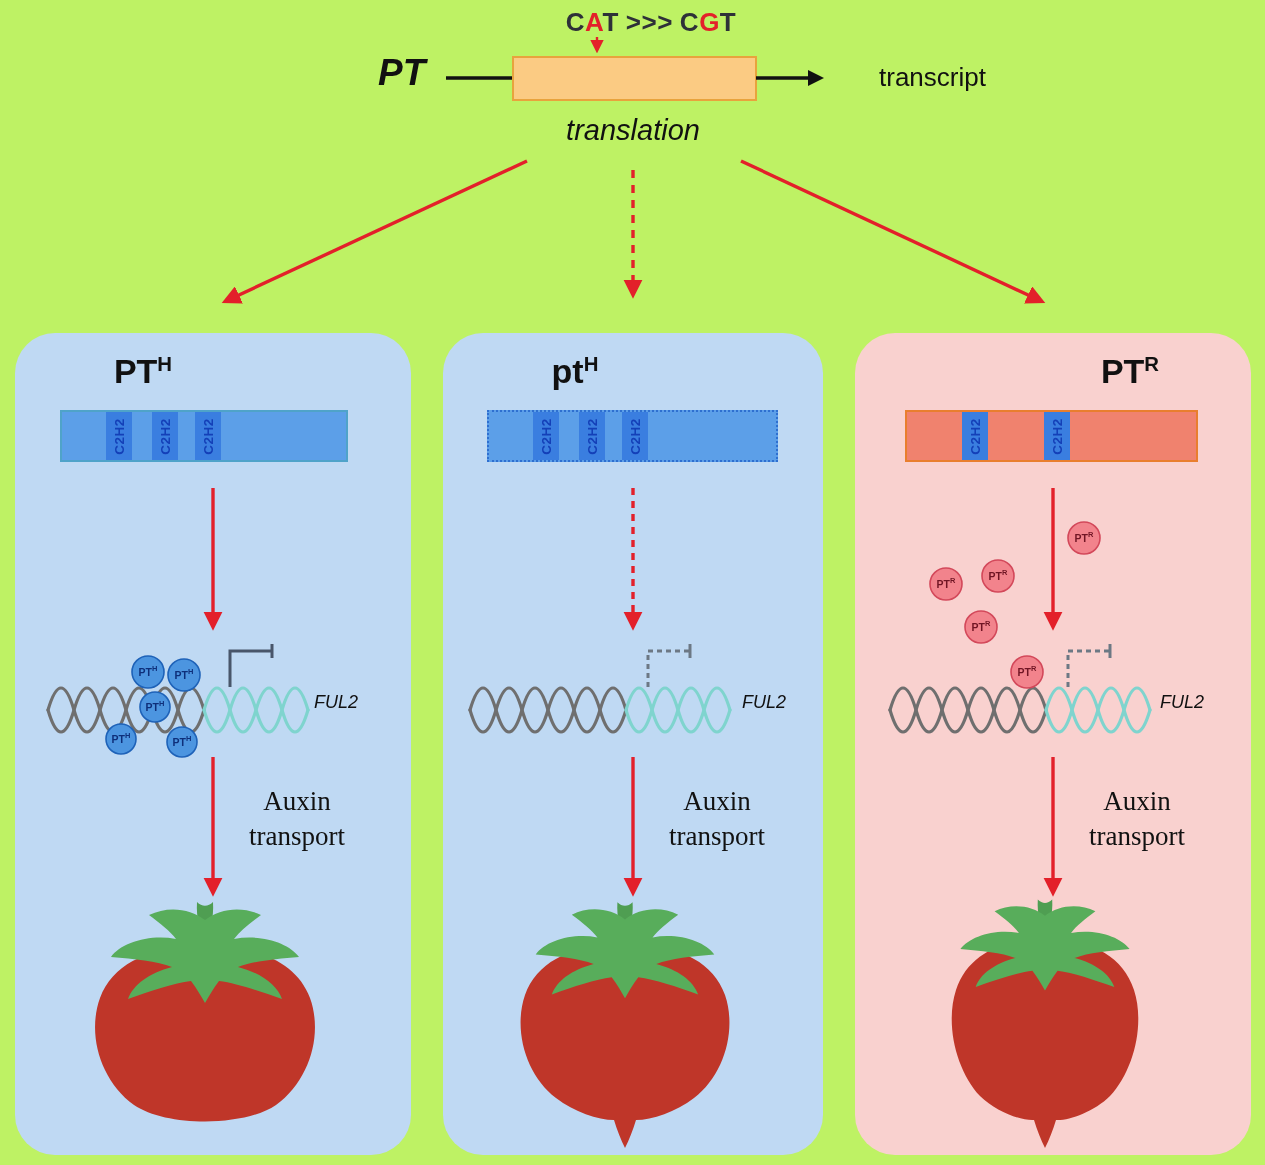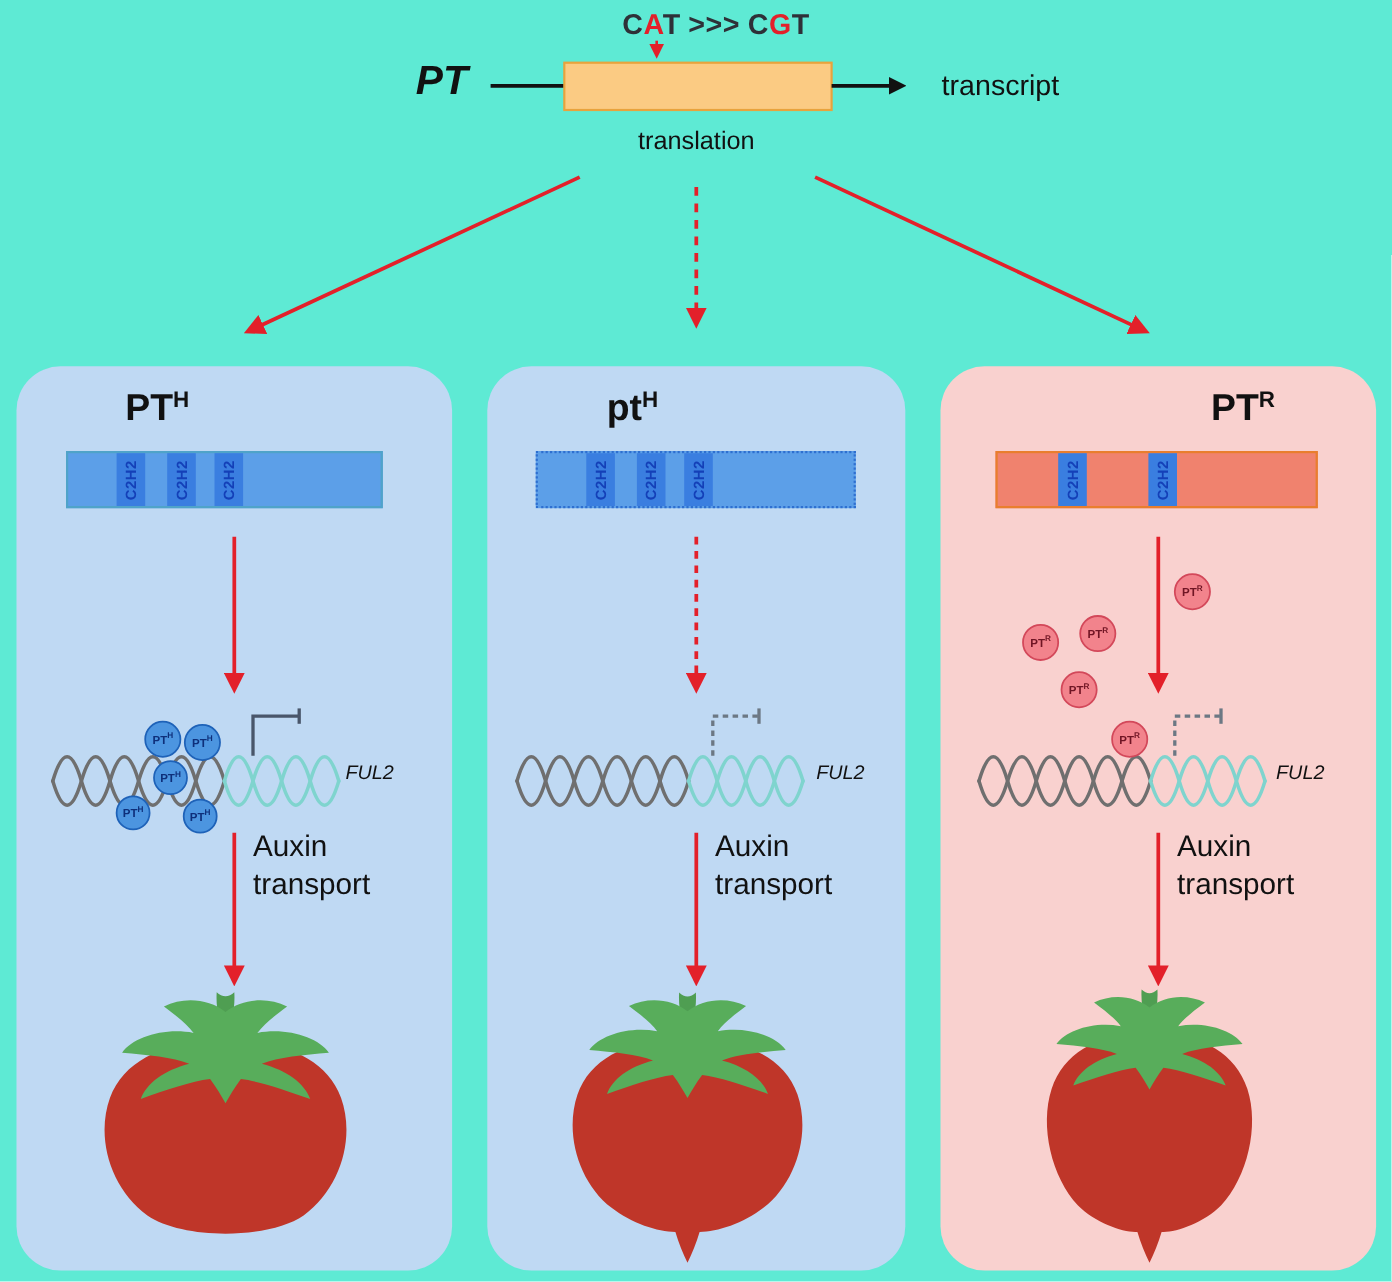--- a/index.html
+++ b/index.html
@@ -1,27 +1,27 @@
 <!DOCTYPE html>
 <html><head>
 <meta charset="utf-8">
 <style>
   html,body{margin:0;padding:0;background:#fff;}
-  .canvas{position:relative;width:1265px;height:1165px;background:#5eead4;
+  .canvas{position:relative;width:1265px;height:1165px;background:#bef264;
           font-family:"Liberation Sans",sans-serif;color:#111;overflow:hidden;}
 
   
   .mutation{position:absolute;left:546px;top:7px;width:210px;text-align:center;
             font-size:26px;font-weight:700;letter-spacing:.5px;}
   .mutation .dk{color:#2E3138;}
   .mutation .rd{color:#E3202A;}
   .mutation .sep{margin:0 7px;color:#2E3138;}
   .gene-pt{position:absolute;left:378px;top:52px;font-size:37px;font-weight:700;font-style:italic;}
-  .transcript{position:absolute;left:856px;top:62px;font-size:26px;}
-  .translation{position:absolute;left:533px;top:114px;width:200px;text-align:center;font-size:23px;}
+  .transcript{position:absolute;left:879px;top:62px;font-size:26px;}
+  .translation{position:absolute;left:533px;top:114px;width:200px;text-align:center;font-size:29px;font-style:italic;}
 
   
   .panel{position:absolute;top:333px;height:822px;border-radius:40px;}
   .panel.blue{background:#BFD9F3;}
   .panel.pink{background:#F9D1CF;}
   #panel-left{left:15px;width:396px;}
   #panel-mid{left:443px;width:380px;}
   #panel-right{left:855px;width:396px;}
 
   .ptitle{position:absolute;top:352px;font-size:34px;font-weight:700;text-align:center;}
@@ -31,21 +31,21 @@
   .bar{position:absolute;top:410px;height:52px;box-sizing:border-box;}
   .bar.blue{background:#5C9FE8;border:2px solid #4FA3C9;}
   .bar.dashedb{background:#5C9FE8;border:2.5px dotted #2E6FD0;}
   .bar.salmon{background:#F0826E;border:2px solid #E97E2E;}
   .seg{position:absolute;top:0;bottom:0;width:26px;background:#3A7EE0;
        display:flex;align-items:center;justify-content:center;}
   .seg span{transform:rotate(-90deg);font-size:13.5px;font-weight:700;color:#1440B8;
             letter-spacing:.5px;white-space:nowrap;}
 
   .ful2{position:absolute;top:692px;font-size:18px;font-style:italic;white-space:nowrap;}
-  .auxin{position:absolute;top:752px;width:134px;font-size:27px;line-height:1.28;}
+  .auxin{position:absolute;top:784px;width:134px;text-align:center;font-size:27px;line-height:1.28;font-family:Liberation Serif, serif;}
 
   svg.overlay{position:absolute;left:0;top:0;pointer-events:none;}
   text.pcl{font-family:"Liberation Sans",sans-serif;font-size:10.5px;font-weight:700;}
   text.pcl.bl{fill:#0E2F7A;}
   text.pcl.pk{fill:#701524;}
   text.pcl tspan.sup{font-size:7.5px;}
 </style>
 </head>
 <body>
 

